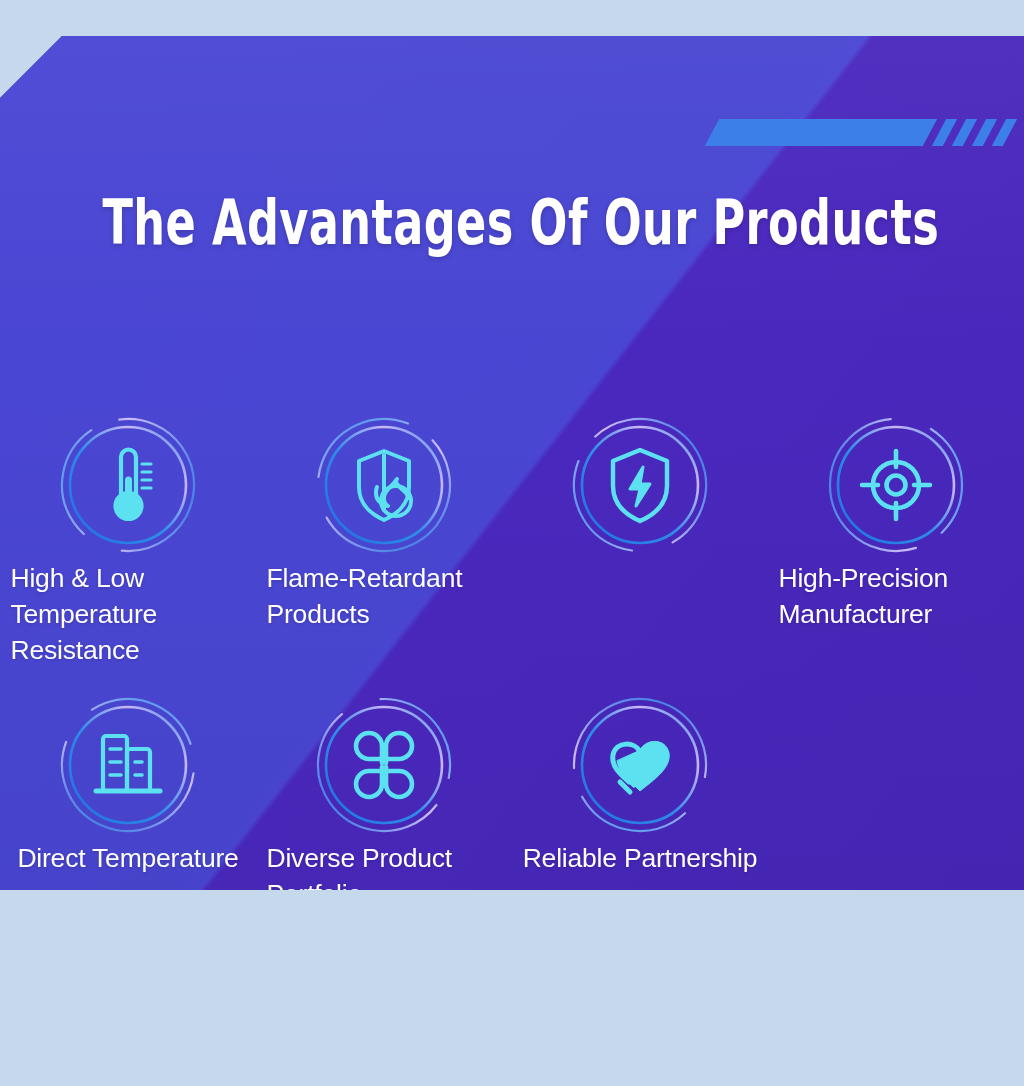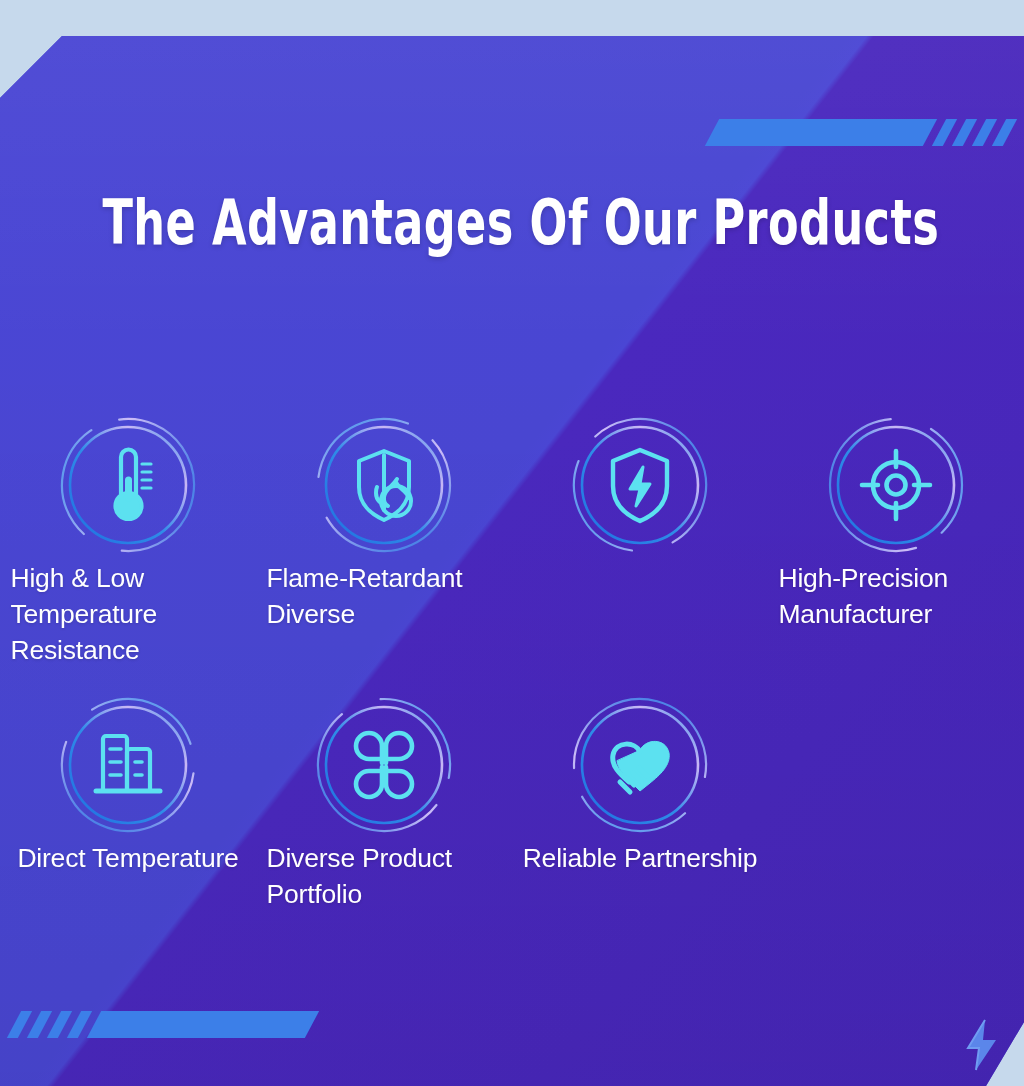--- a/index.html
+++ b/index.html
@@ -6,21 +6,21 @@
   html, body {
     width:1024px; height:1086px;
     background:#c6d9ec;
     font-family:"Liberation Sans", sans-serif;
     overflow:hidden;
   }
 
   
   #stage {
     position:relative;
-    width:1024px; height:1086px;
+    width:1024px; height:890px;
     background:#c6d9ec;
     overflow:hidden;
     padding-left:48px;
   }
 
   
   #panel {
     position:absolute;
     left:0; top:36px;
     width:1024px; height:1050px;
@@ -179,21 +179,21 @@
             <circle cx="75" cy="75" r="66" fill="none" stroke="url(#rg1b)" stroke-width="2.2" stroke-dasharray="150 42 120 30" stroke-linecap="round" transform="rotate(20 75 75)"></circle>
             <g stroke="#5ce1f0" fill="none" stroke-width="4" stroke-linecap="round" stroke-linejoin="round">
               <path d="M75 41 L50 51 v26 c0 18 12 27 25 33 13 -6 25 -15 25 -33 V51 Z"></path>
               <path d="M75 45 V100"></path>
               <path d="M88 69 c-4 7 -12 10 -13 18 -1 6 4 9 4 9 -7 -1 -12 -6 -12 -13 0 -2 0 -4 1 -6"></path>
               <circle cx="87" cy="91" r="15" fill="none"></circle>
               <path d="M87 72 c3 7 11 9 13 16"></path>
             </g>
           </svg>
         </div>
-        <div class="feature-label">Flame-Retardant Diverse</div>
+        <div class="feature-label">Flame-Retardant Products</div>
       </div>
 
       <div class="feature">
         <div class="badge">
           <svg viewBox="0 0 150 150" xmlns="http://www.w3.org/2000/svg">
             <circle cx="75" cy="75" r="58" fill="none" stroke="url(#rg1)" stroke-width="2.6"></circle>
             <circle cx="75" cy="75" r="66" fill="none" stroke="url(#rg1b)" stroke-width="2.2" stroke-dasharray="150 42 120 30" stroke-linecap="round" transform="rotate(-70 75 75)"></circle>
             <g stroke="#5ce1f0" fill="none" stroke-width="4.4" stroke-linecap="round" stroke-linejoin="round">
               <path d="M75 40 L48 51 v25 c0 19 13 29 27 35 14 -6 27 -16 27 -35 V51 Z"></path>
               <path d="M78 57 L65 79 h10 l-4 17 14 -22 H75 Z" fill="#5ce1f0" stroke-width="3"></path>

